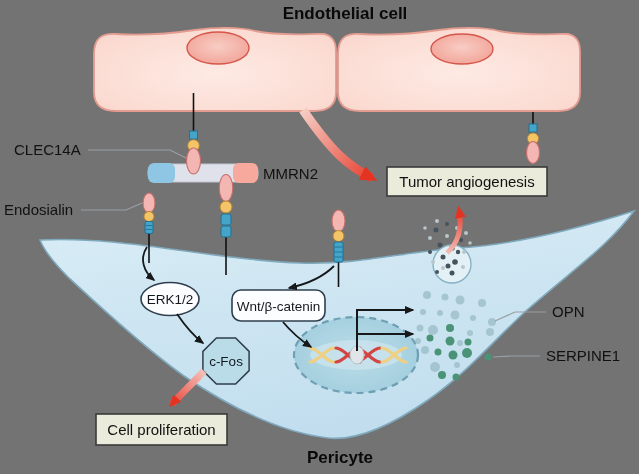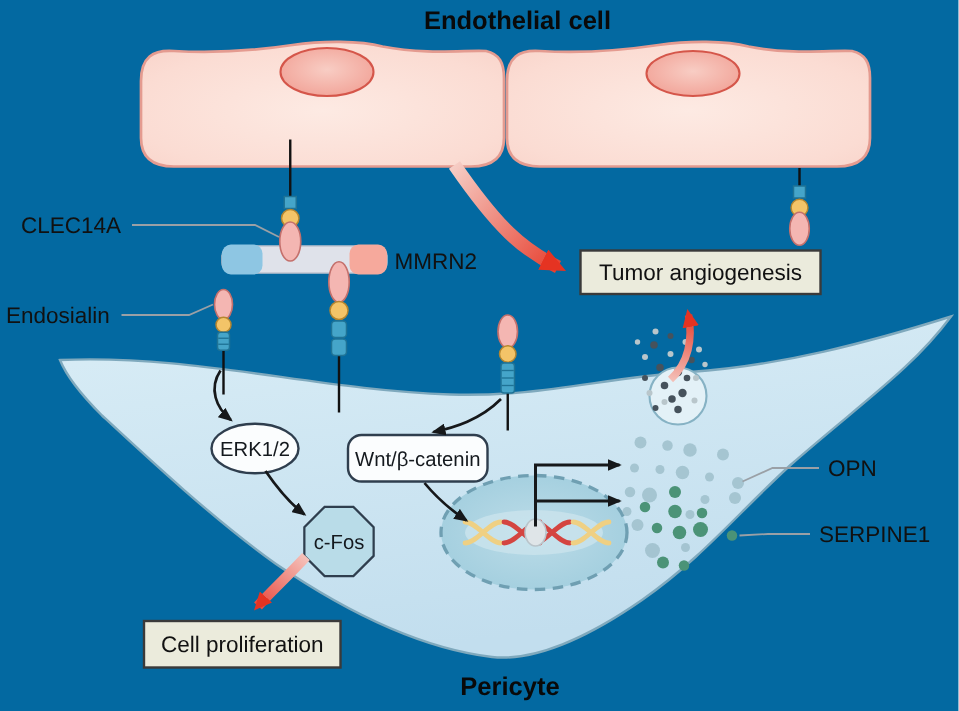--- a/index.html
+++ b/index.html
@@ -1,16 +1,16 @@
 <!DOCTYPE html>
 <html><head>
 <meta charset="utf-8">
 <style>
   html,body{margin:0;padding:0;background:#ffffff;}
-  .stage{width:639px;height:474px;position:relative;background:#0369a1;overflow:hidden;
+  .stage{width:639px;height:474px;position:relative;background:#737373;overflow:hidden;
          font-family:"Liberation Sans", sans-serif;}
   svg{display:block;}
   text{font-family:"Liberation Sans", sans-serif;}
   .lbl{font-size:15px;fill:#111;}
   .node-txt{font-size:13.5px;fill:#14191e;}
   .box-txt{font-size:15px;fill:#111;}
   .title-txt{font-size:17px;font-weight:bold;fill:#090909;}
 </style>
 </head>
 <body>

